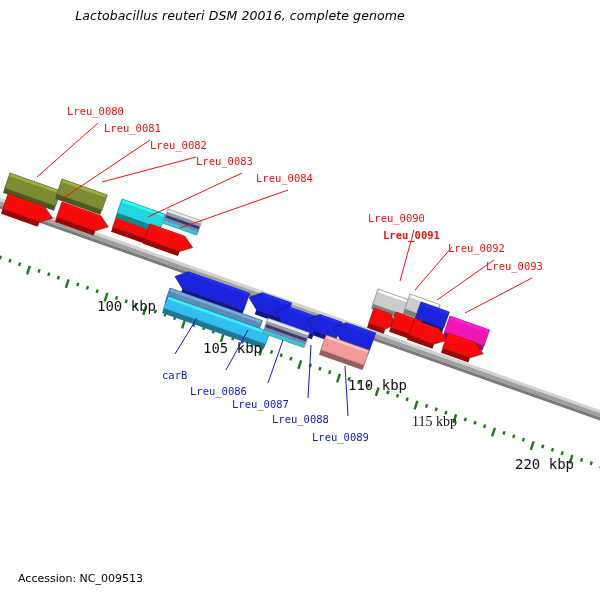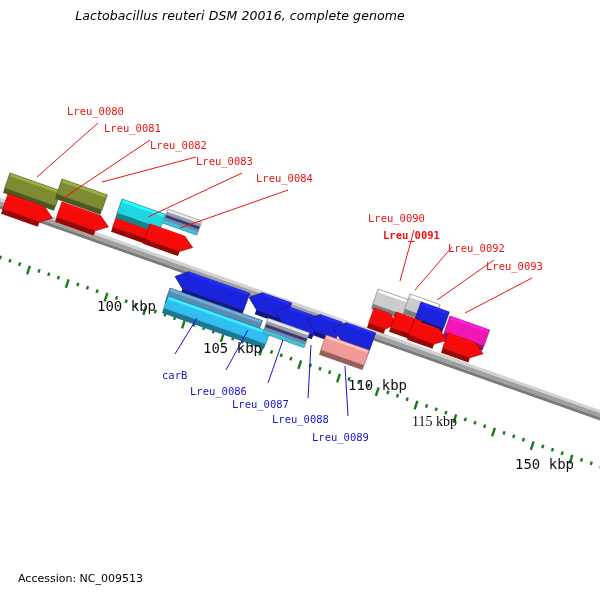--- a/index.html
+++ b/index.html
@@ -301,18 +301,18 @@
       <div class="lbl lbl-red" style="left: 486px; top: 260px;">Lreu_0093</div>
       <div class="lbl lbl-blue" style="left: 162px; top: 369px;">carB</div>
       <div class="lbl lbl-blue" style="left: 190px; top: 385px;">Lreu_0086</div>
       <div class="lbl lbl-blue" style="left: 232px; top: 398px;">Lreu_0087</div>
       <div class="lbl lbl-blue" style="left: 272px; top: 413px;">Lreu_0088</div>
       <div class="lbl lbl-blue" style="left: 312px; top: 431px;">Lreu_0089</div>
       <div class="lbl lbl-black" style="left: 97px; top: 298px;">100 kbp</div>
       <div class="lbl lbl-black" style="left: 203px; top: 340px;">105 kbp</div>
       <div class="lbl lbl-black" style="left: 308px; top: 377px; margin-left: 40px;">110 kbp</div>
       <div class="lbl lbl-black" style="left: 412px; top: 414px; font-family: Liberation Serif, serif;">115 kbp</div>
-      <div class="lbl lbl-black" style="left: 515px; top: 456px;">150 kbp</div>
+      <div class="lbl lbl-black" style="left: 515px; top: 456px;">220 kbp</div>
     </div>
 
   <div id="footer-left">Accession: NC_009513</div>
 
 </div>
 
 </body></html>

